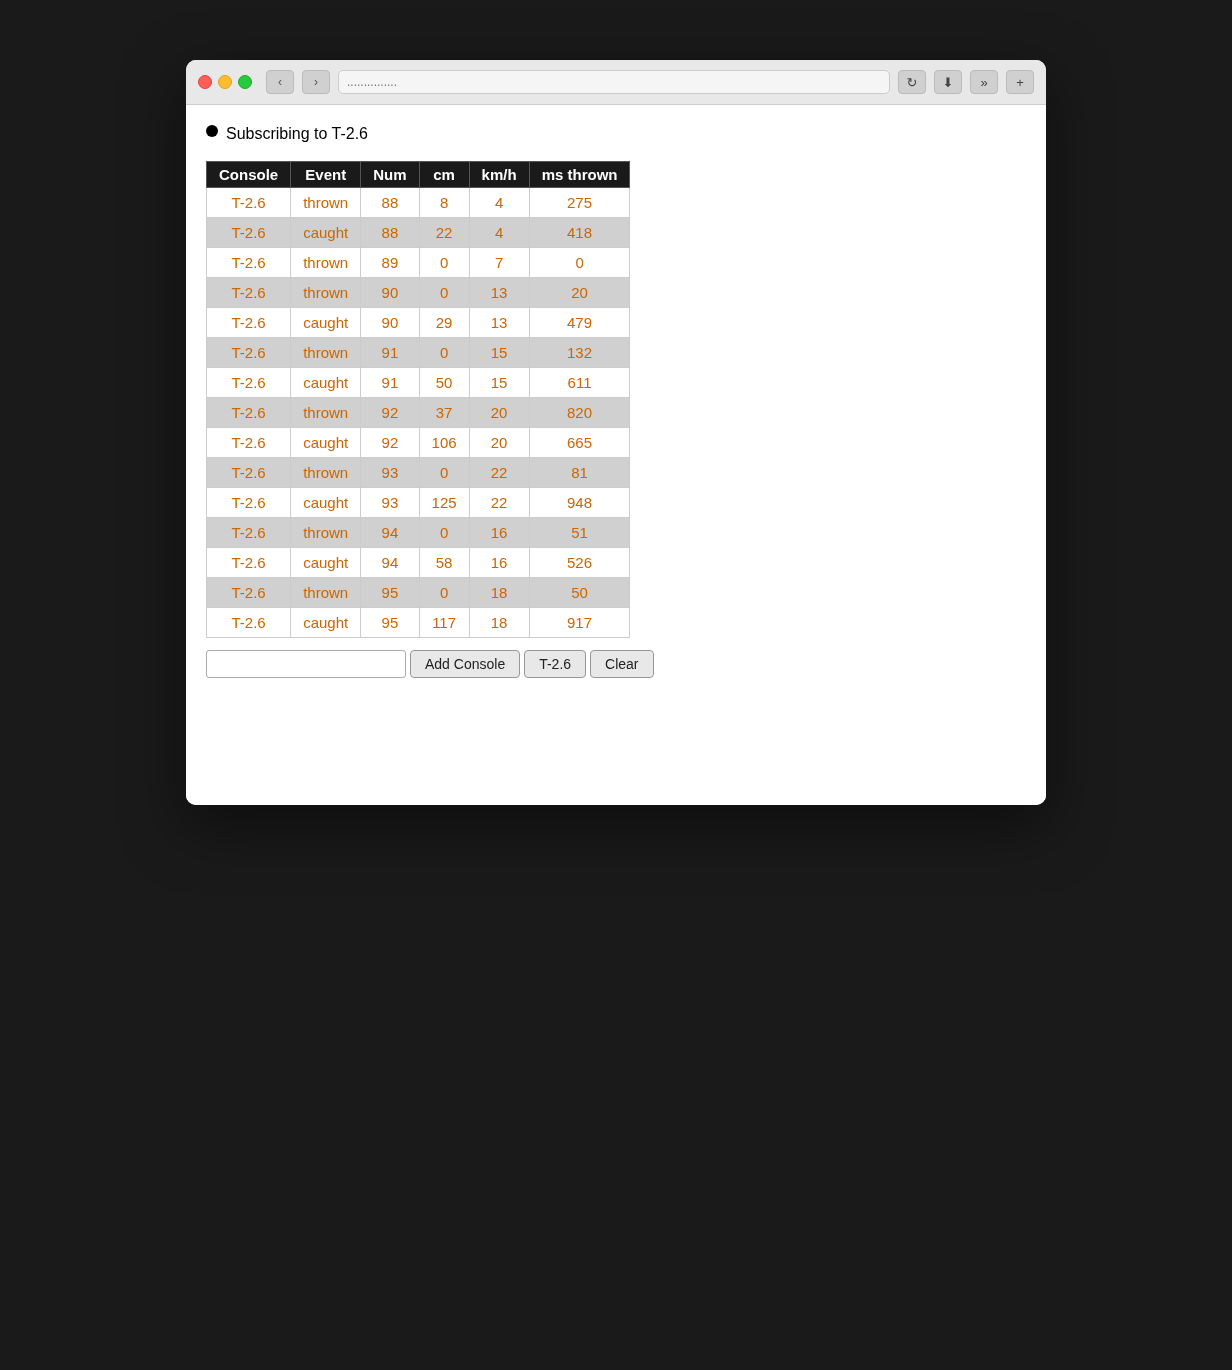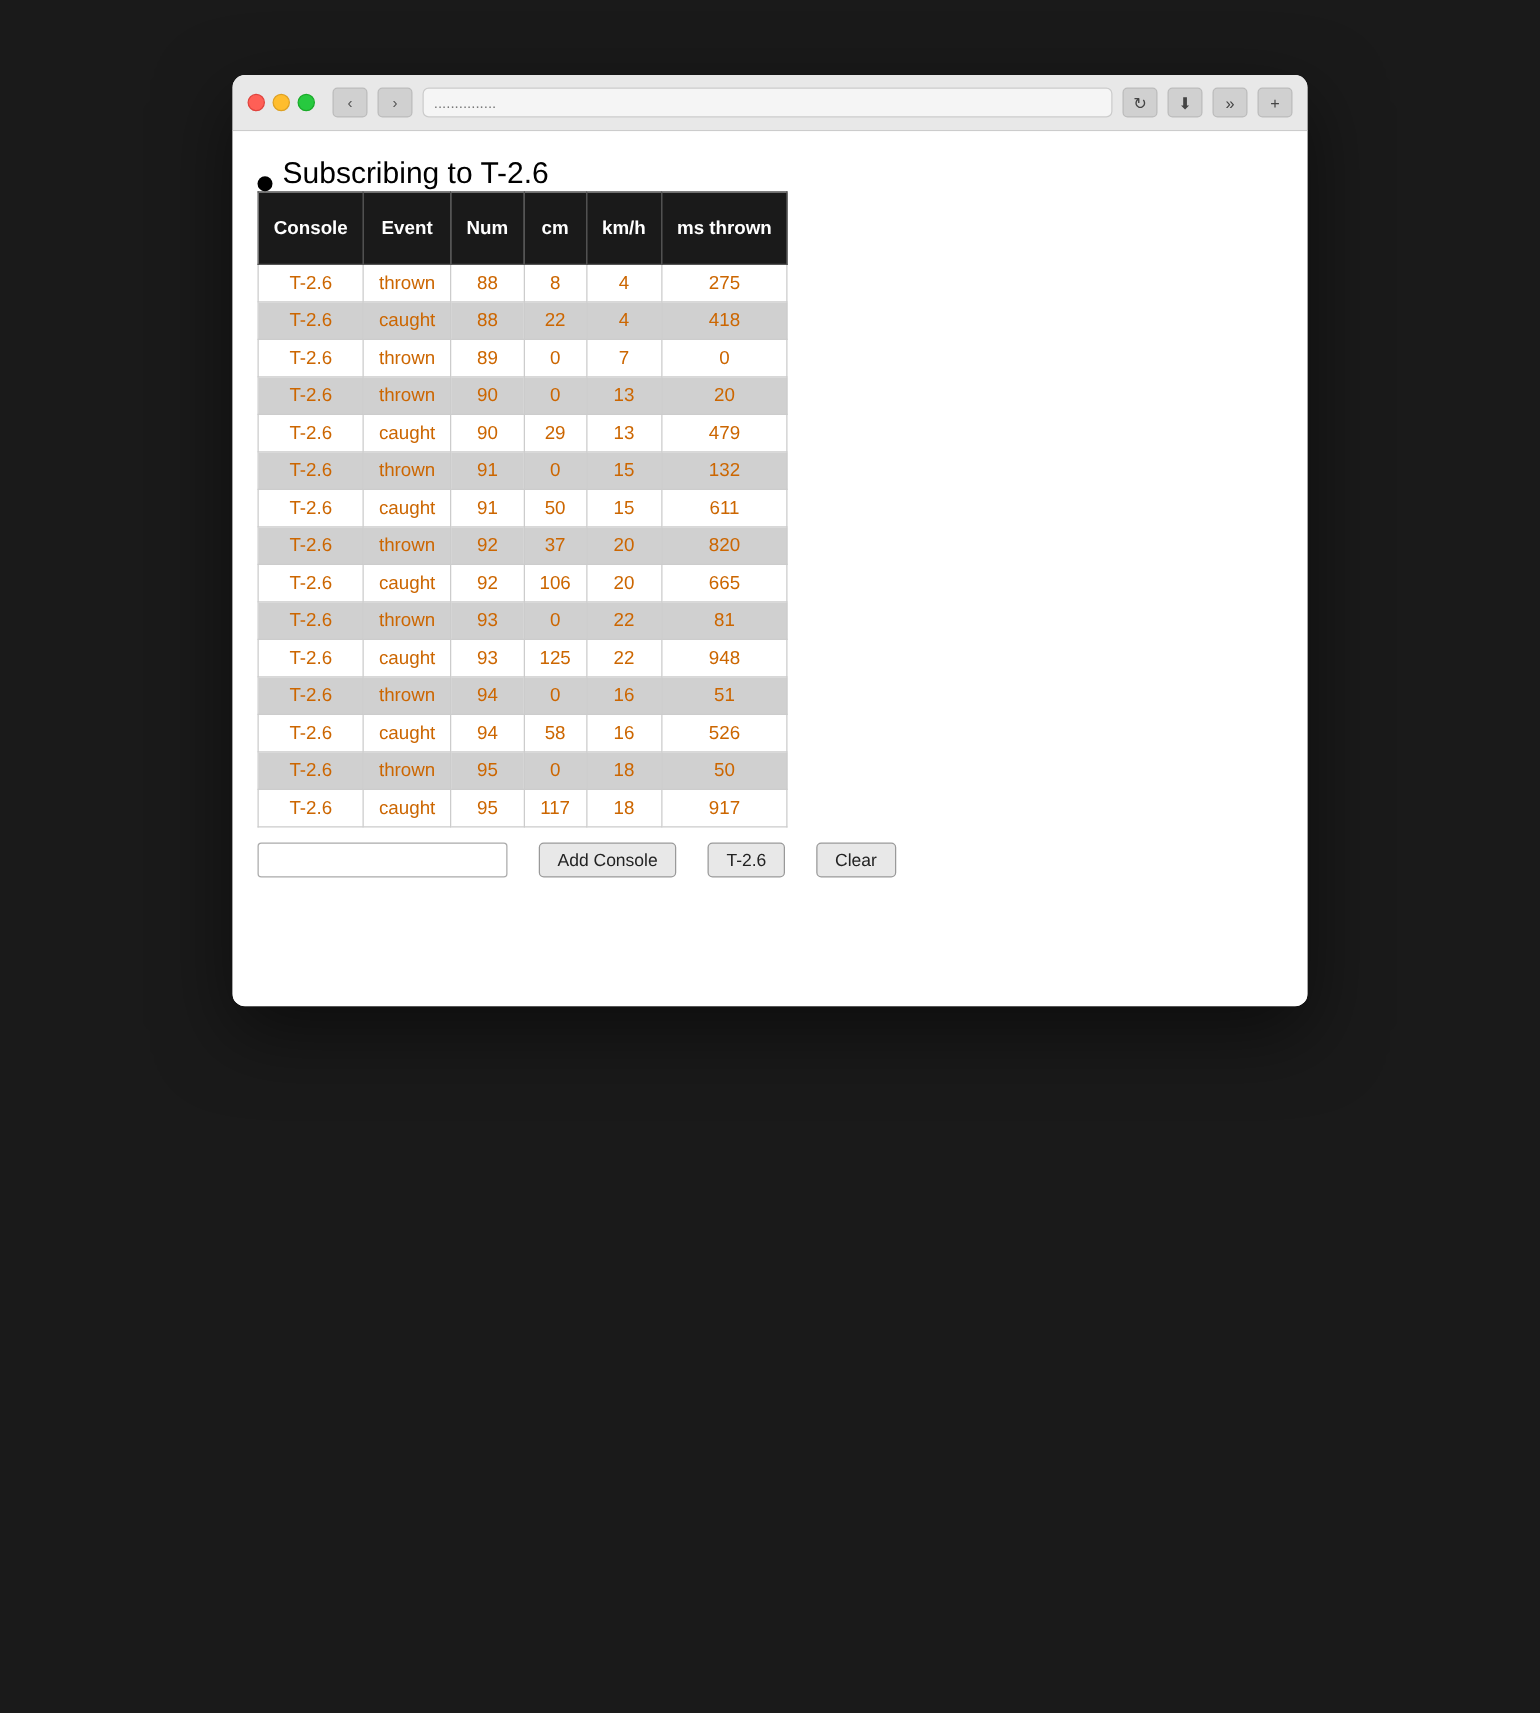--- a/index.html
+++ b/index.html
@@ -89,44 +89,44 @@
     }
 
     .browser-content {
       background: #ffffff;
       padding: 20px 20px;
       min-height: 700px;
     }
 
     .page-title {
       display: flex;
-      align-items: flex-end;
+      align-items: flex-start;
       gap: 8px;
-      margin-bottom: 0;
-      font-size: 24px;
+      margin-bottom: 18px;
+      font-size: 16px;
       color: #000;
     }
 
     .bullet {
       width: 12px;
       height: 12px;
       background: #000;
       border-radius: 50%;
       display: inline-block;
     }
 
     table {
       border-collapse: collapse;
       font-size: 15px;
     }
 
     thead tr th {
       background: #1a1a1a;
       color: #ffffff;
-      padding: 20px 12px;
+      padding: 4px 12px;
       text-align: center;
       font-weight: bold;
       border: 1px solid #555;
     }
 
     tbody tr td {
       padding: 6px 12px;
       text-align: center;
       border: 1px solid #ccc;
       color: #cc6600;
@@ -136,21 +136,21 @@
       background: #ffffff;
     }
 
     tbody tr:nth-child(even) {
       background: #d0d0d0;
     }
 
     .controls {
       display: flex;
       align-items: center;
-      gap: 25px;
+      gap: 4px;
       margin-top: 12px;
     }
 
     .console-input {
       width: 200px;
       height: 28px;
       border: 1px solid #aaa;
       border-radius: 3px;
       padding: 0 6px;
       font-size: 14px;

